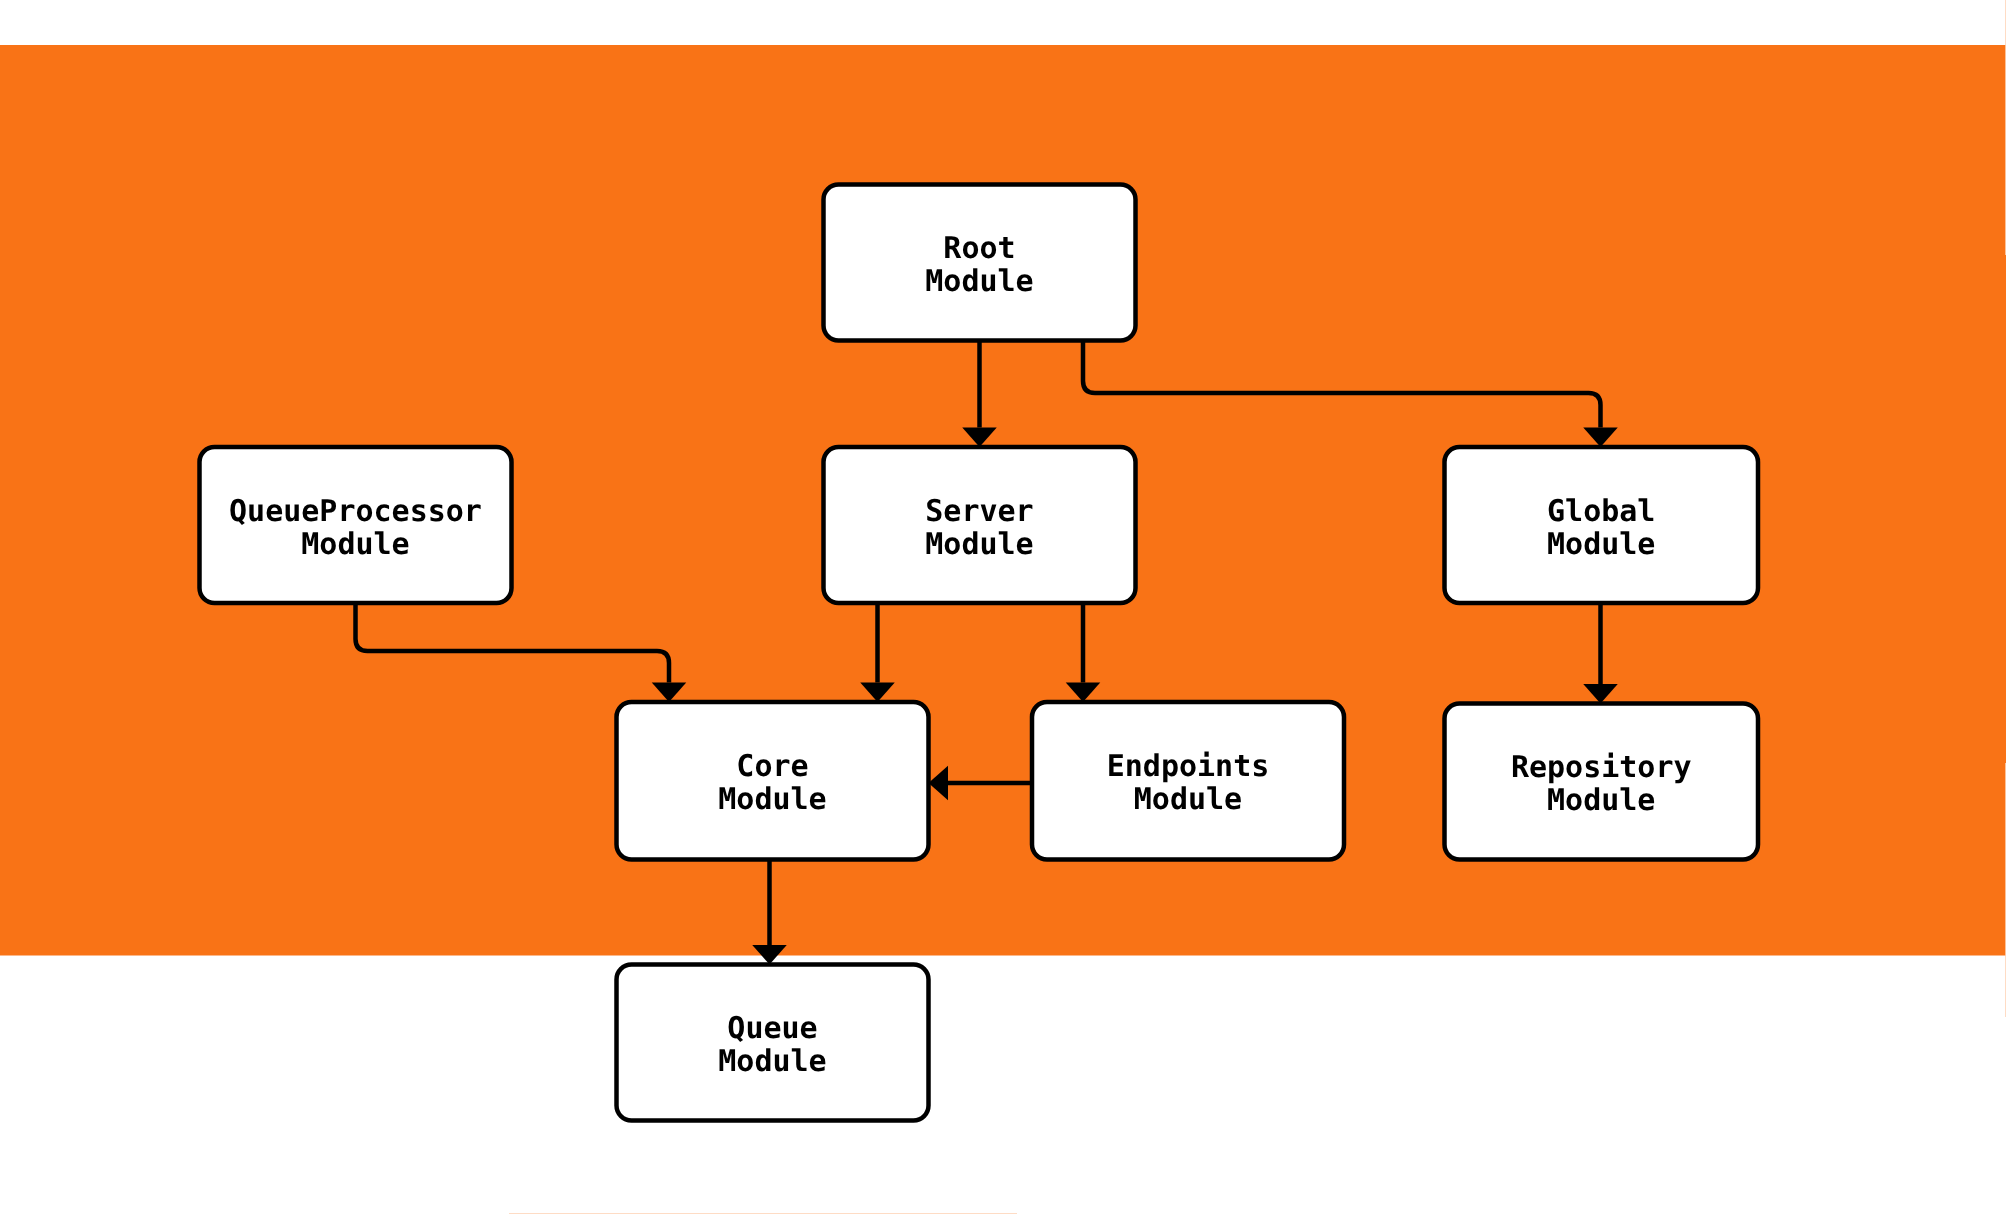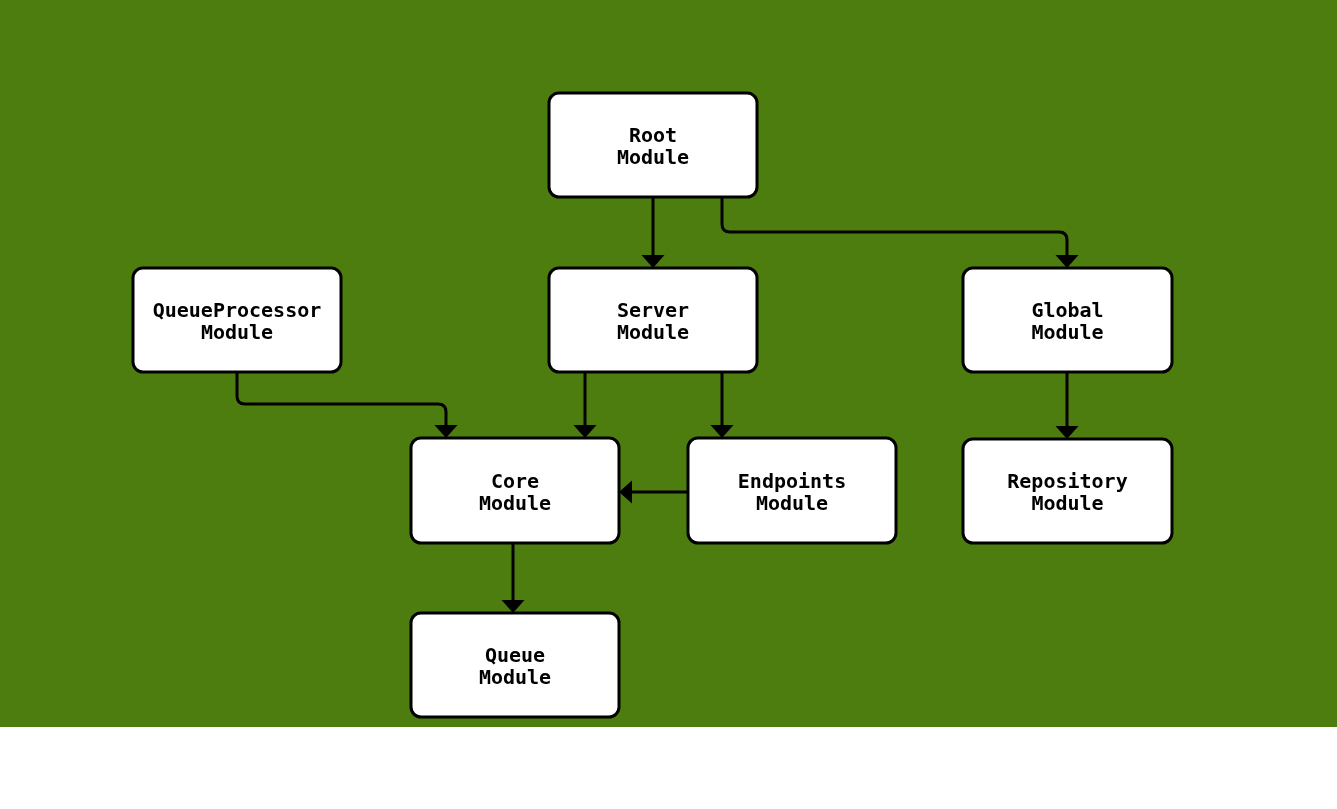--- a/index.html
+++ b/index.html
@@ -7,22 +7,23 @@
     padding: 0;
     background: #ffffff;
     width: 1337px;
     height: 809px;
     overflow: hidden;
     font-family: "DejaVu Sans Mono", "Liberation Mono", monospace;
   }
   .canvas {
     position: relative;
     width: 1337px;
-    height: 727px;
-    background: #4d7c0f;
+    height: 607px;
+    background: #f97316;
+    margin-top: 30px;
   }
   svg { display: block; }
   .node-rect {
     stroke-linejoin: round;
   }
   .node-label {
     font-family: "DejaVu Sans Mono", "Liberation Mono", monospace;
     font-weight: bold;
     font-size: 20px;
     text-anchor: middle;

